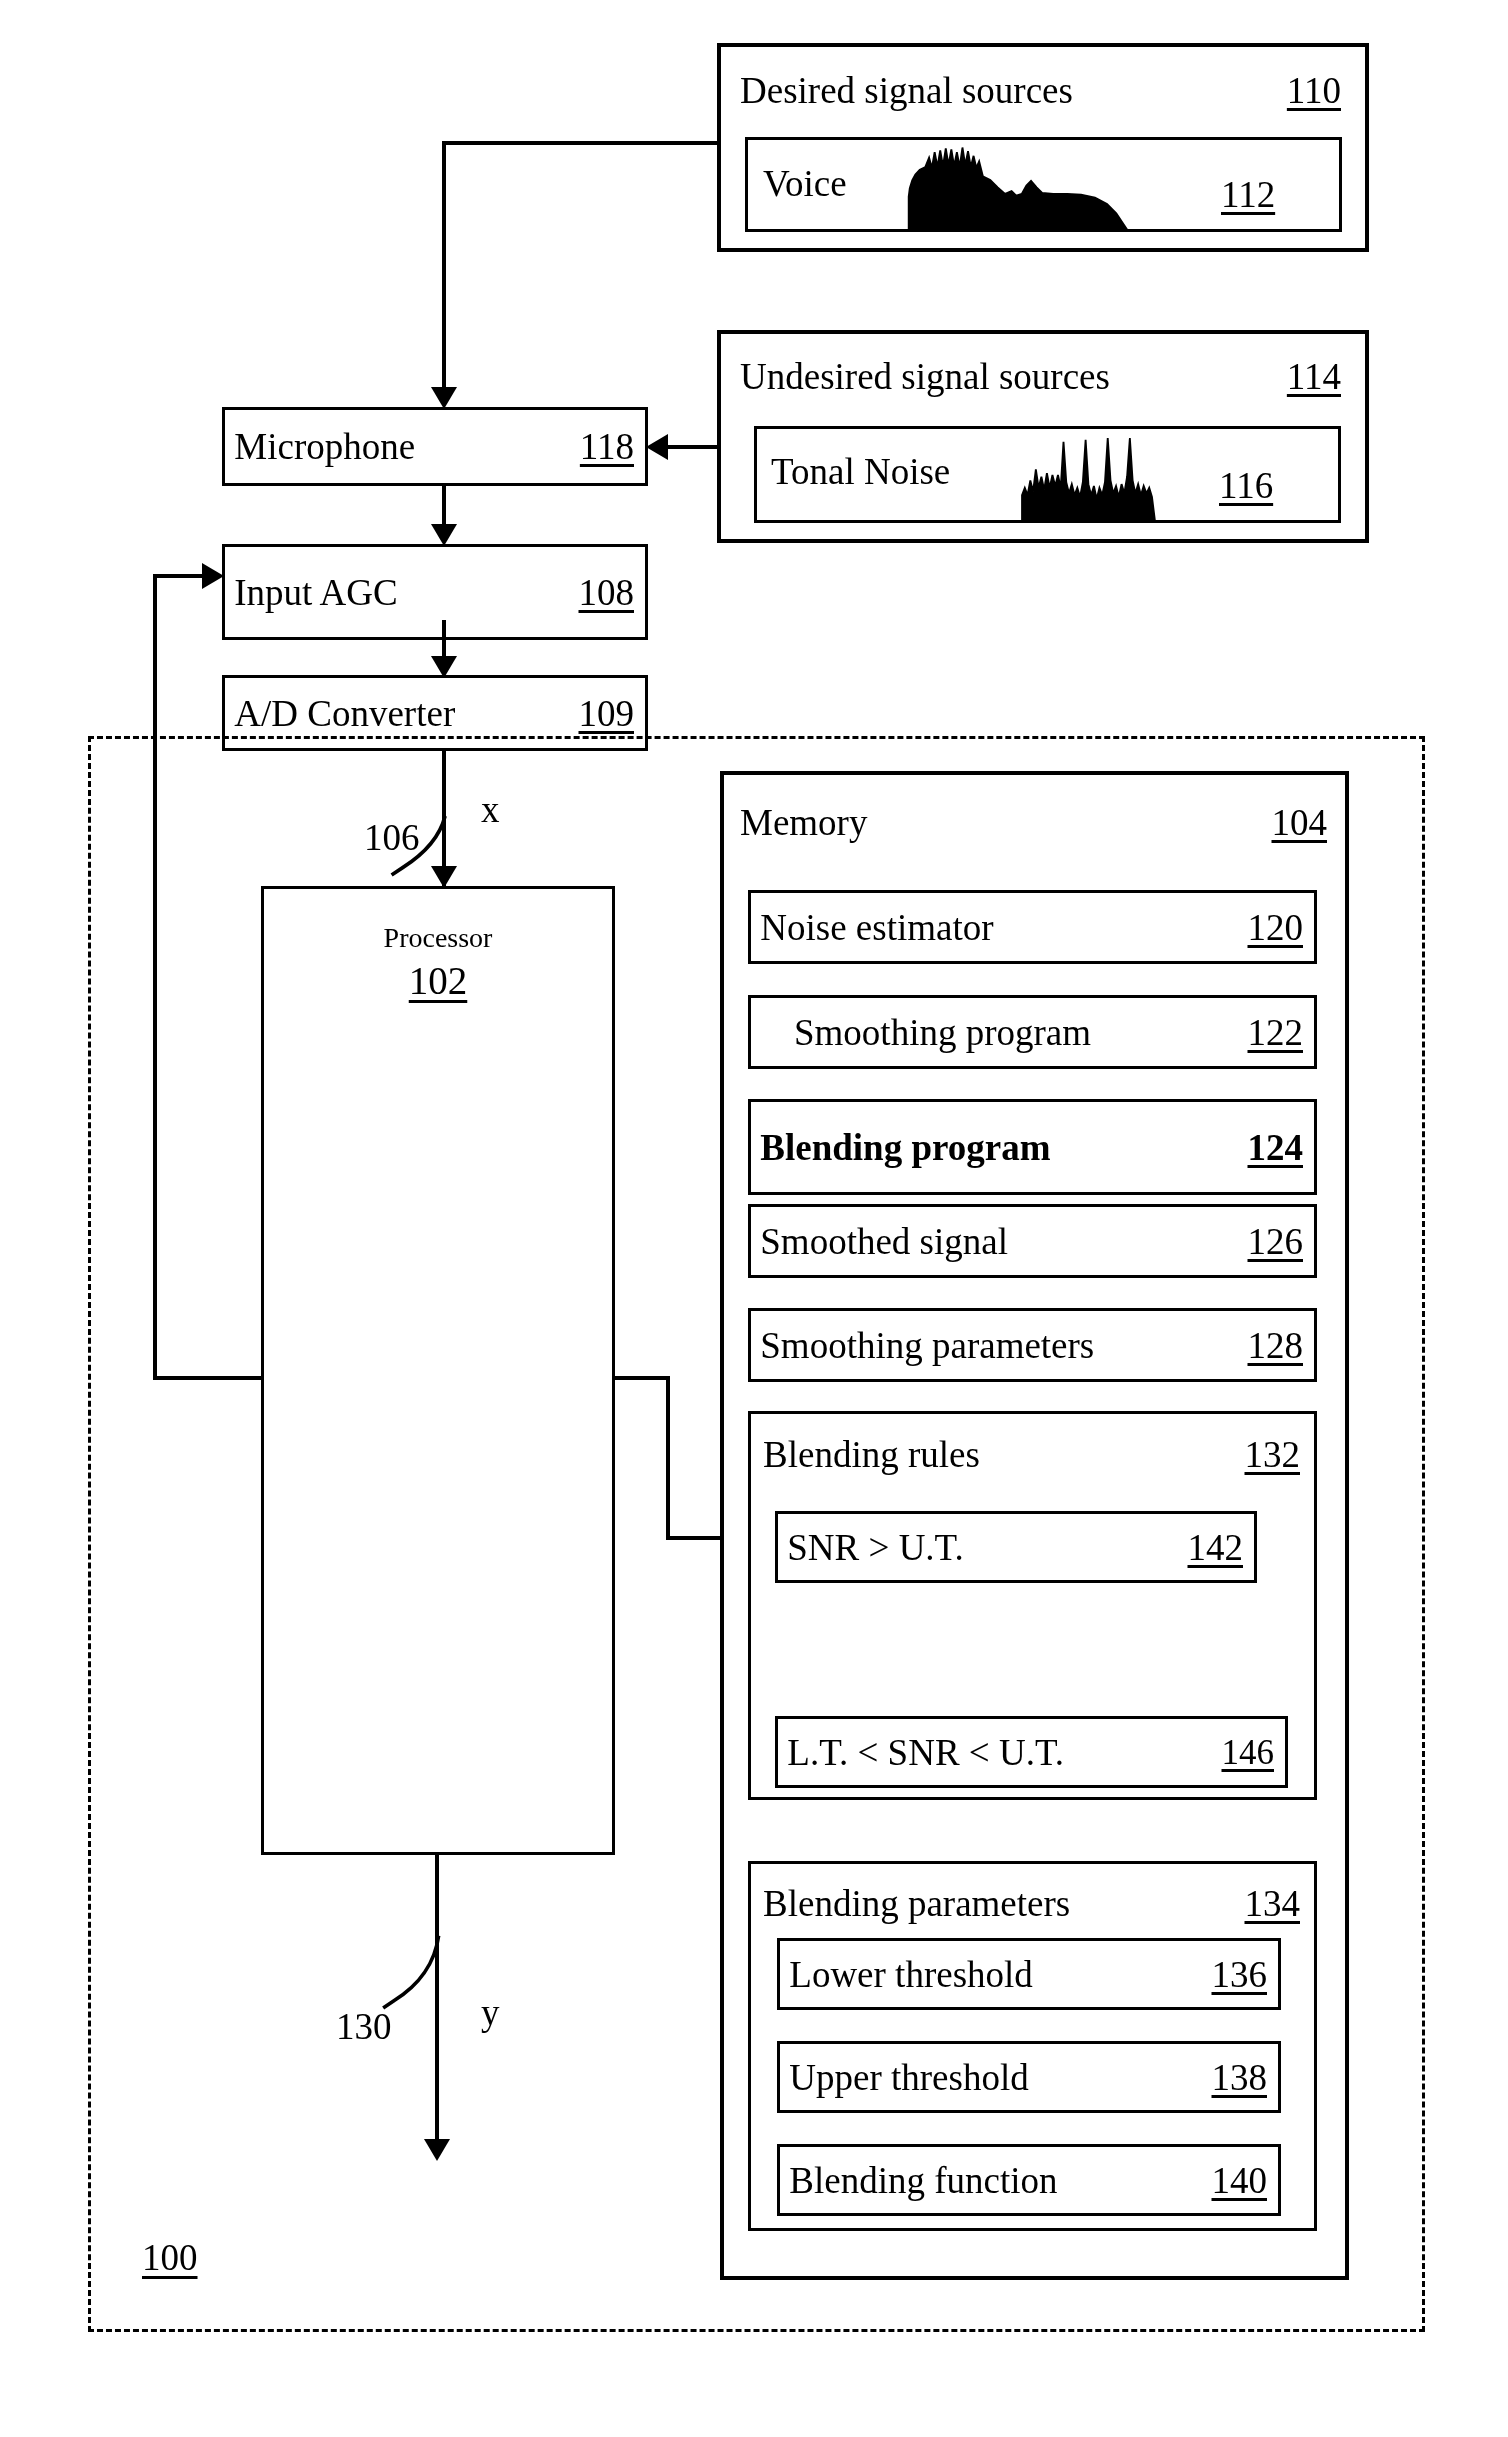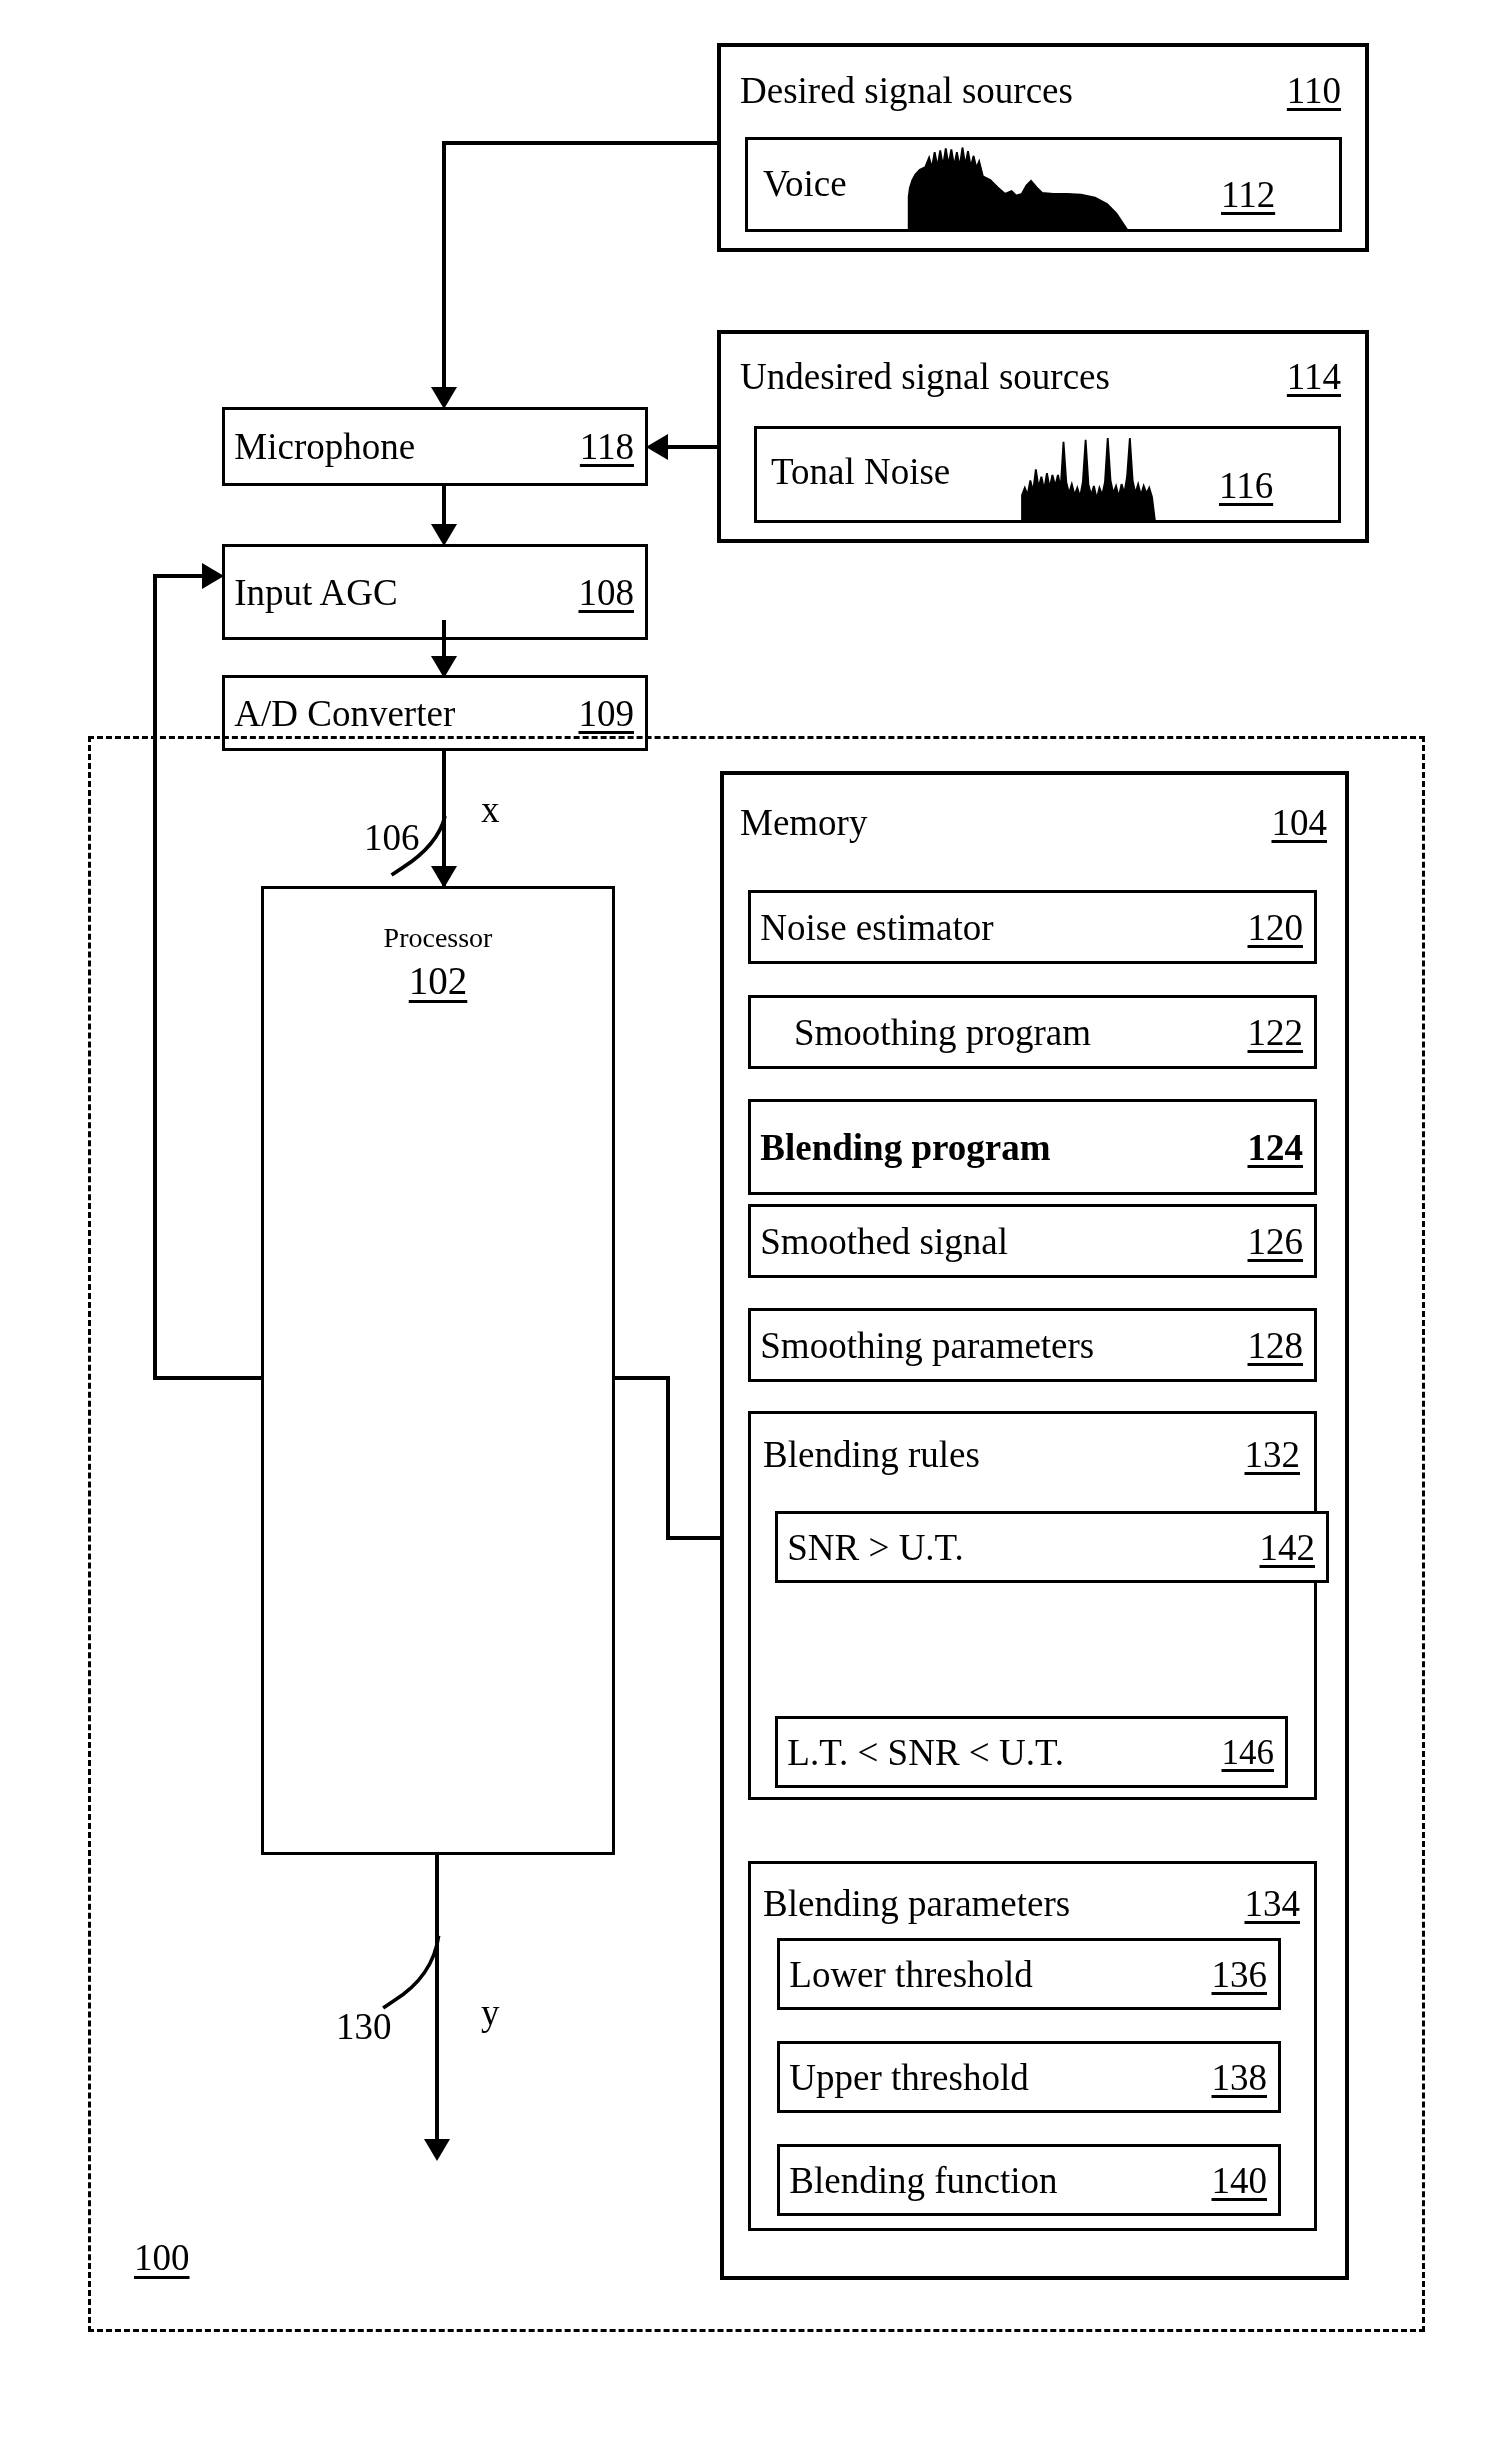--- a/index.html
+++ b/index.html
@@ -72,20 +72,21 @@
 
   .plain-text {
     position: absolute;
     font-size: 37px;
     line-height: 1;
     white-space: nowrap;
   }
   .plain-text.underlined {
     text-decoration: underline;
     text-underline-offset: 5.6px;
+    margin-left: 8px;
   }
   .italic-var {
     position: absolute;
     font-size: 37px;
     line-height: 1;
   }
 
   
   .hline { position: absolute; background: #000; height: 3.7px; }
   .vline { position: absolute; background: #000; width: 3.7px; }
@@ -253,21 +254,21 @@
   <div class="rowbox" style="left:748px; top:1308px; width:569px; height:74px;">
     <span class="label">Smoothing parameters</span>
     <span class="ref">128</span>
   </div>
 
   <div class="box" style="left:748px; top:1411px; width:569px; height:389px;"></div>
   <div class="hdr" style="left:763px; top:1432px; width:537px; height:44px;">
     <span>Blending rules</span>
     <span class="ref">132</span>
   </div>
-  <div class="rowbox" style="left:775px; top:1511px; width:554px; height:72px;">
+  <div class="rowbox" style="left:775px; top:1511px; width:482px; height:72px;">
     <span class="label">SNR &gt; U.T.</span>
     <span class="ref">142</span>
   </div>
   <div class="rowbox" style="left:775px; top:1716px; width:513px; height:72px;">
     <span class="label">L.T. &lt; SNR &lt; U.T.</span>
     <span class="ref small">146</span>
   </div>
 
   <div class="box" style="left:748px; top:1861px; width:569px; height:370px;"></div>
   <div class="hdr" style="left:763px; top:1881px; width:537px; height:44px;">

